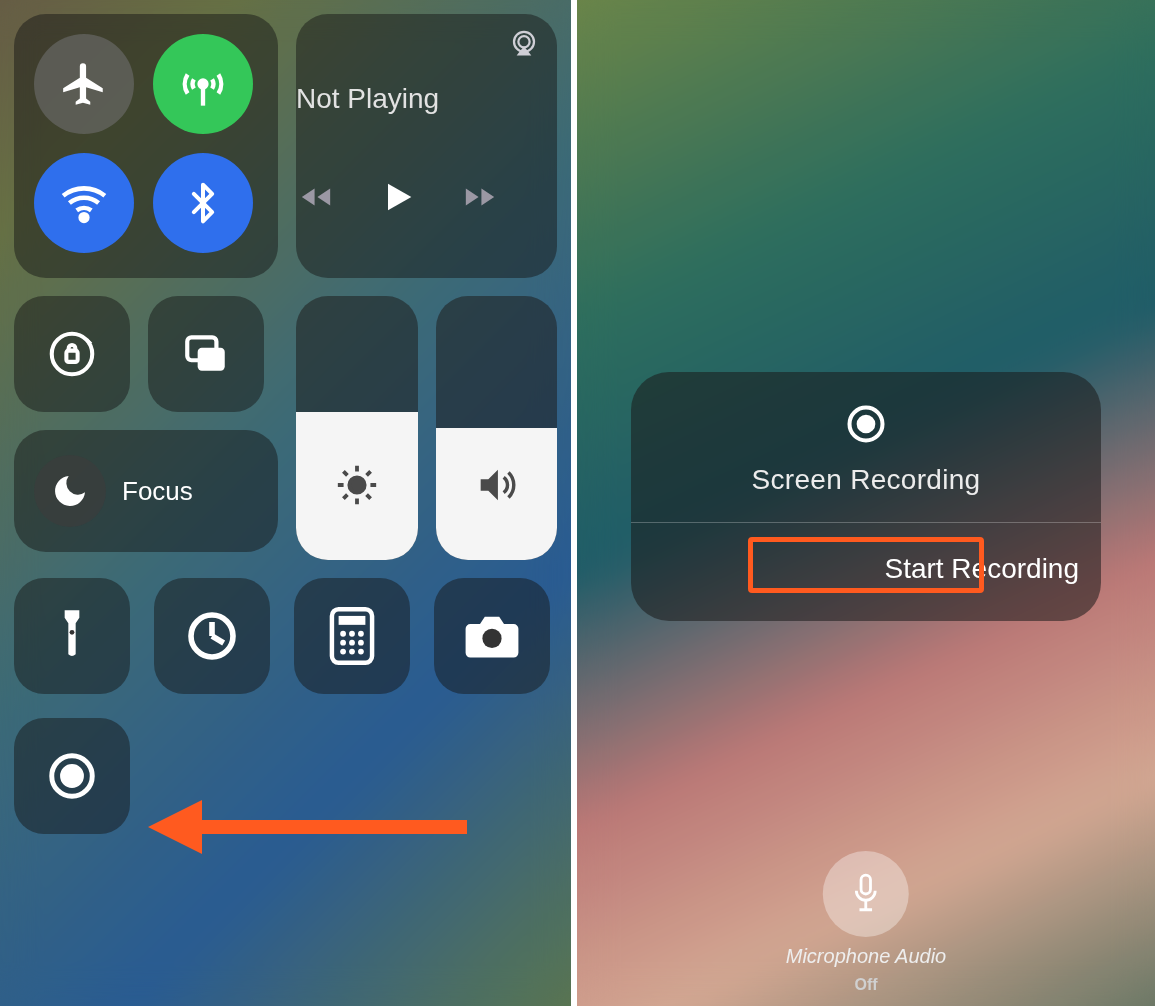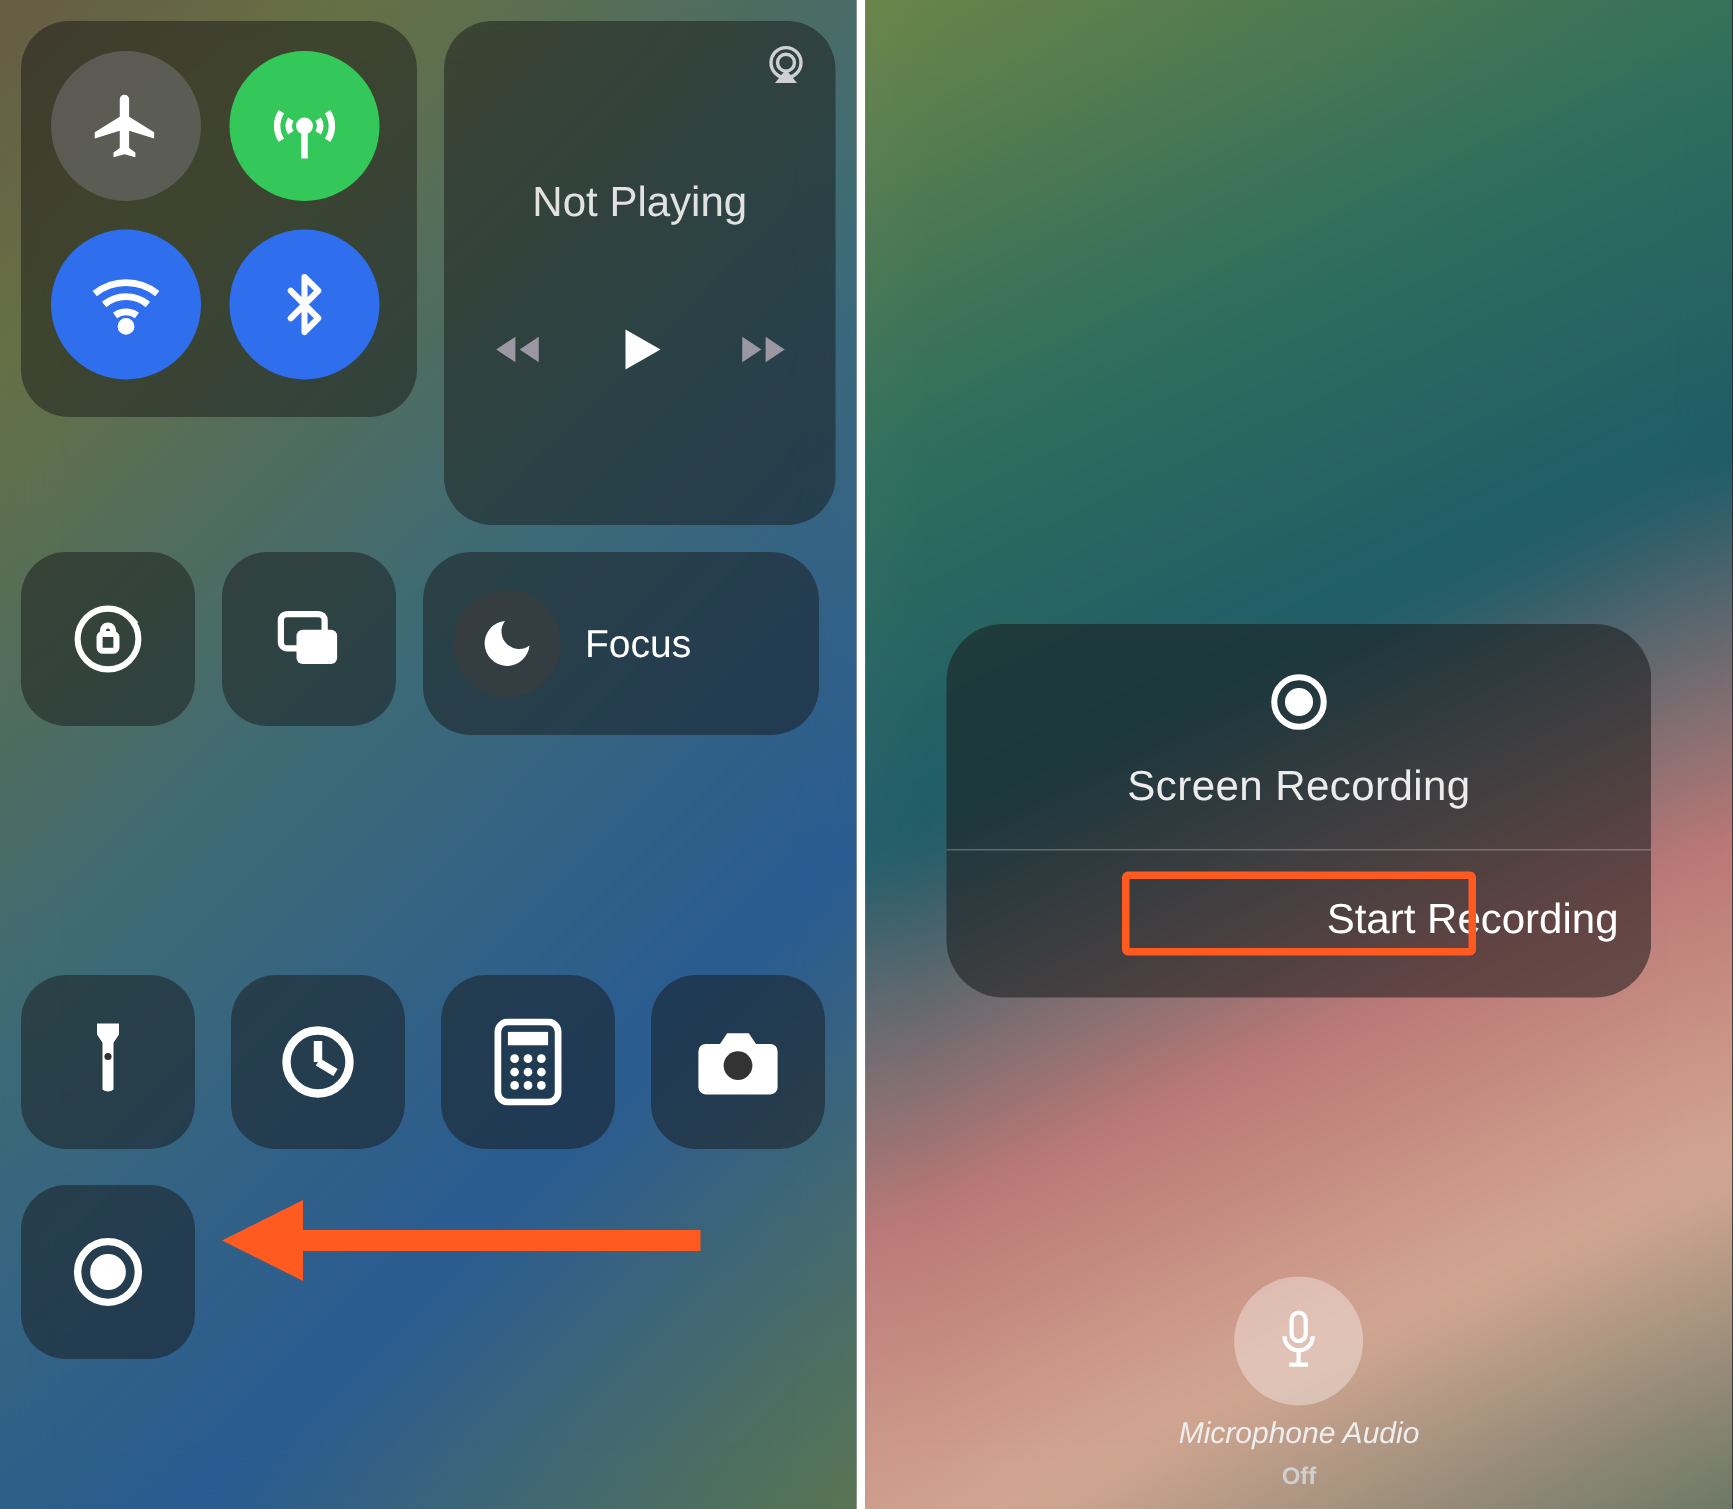--- a/index.html
+++ b/index.html
@@ -39,21 +39,21 @@
   .circ-btn {
     width: 100px; height:100px; border-radius:50%;
     display:flex; align-items:center; justify-content:center;
     background: rgba(110,110,110,0.6);
     font-size:42px; color:#fff;
   }
   .circ-btn.green { background:#34c759; }
   .circ-btn.blue  { background:#2f6fed; }
 
   
-  .media { flex:1; height:336px; display:flex; flex-direction:column; align-items:center; justify-content:center; gap:60px; }
+  .media { flex:1; height:264px; display:flex; flex-direction:column; align-items:flex-start; justify-content:center; gap:60px; }
   .airplay-corner { position:absolute; top:14px; right:18px; }
   .np-text { font-size:28px; color:#e2e2e2; font-weight:400; margin-top:10px;}
   .media-controls { display:flex; gap:42px; align-items:center; color:#9b98a4; }
   .media-controls svg.play { color:#fff; }
 
   
   .small { width:122px; height:122px; display:flex; align-items:center; justify-content:center; }
   .vslider { width:122px; height:264px; background:rgba(30,30,30,0.55); border-radius:32px; position:relative; overflow:hidden; display:flex; align-items:flex-end; }
   .vslider .fill { width:100%; background:#f5f5f5; display:flex; align-items:center; justify-content:center; }
   .brightness .fill { height:56%; }
@@ -71,21 +71,20 @@
   
   .arrow-annot { position:absolute; left:142px; top:792px; z-index:5; }
 
   
   .popup {
     position:absolute; left:54px; right:54px; top:372px;
     background:rgba(25,25,25,0.55);
     border-radius:38px;
     color:#ececec;
     overflow:hidden;
-    margin-top:44px;
   }
   .popup-top { padding:30px 0 26px; display:flex; flex-direction:column; align-items:center; gap:18px; border-bottom:1px solid rgba(255,255,255,0.25); }
   .popup-title { font-size:28px; letter-spacing:0.3px; }
   .popup-btn-wrap { padding:20px 0 26px; text-align:right; position:relative; }
   .popup-btn { font-size:28px; color:#fff; display:inline-block; padding:10px 22px; }
   .highlight-box { position:absolute; border:5px solid #ff5a1f; border-radius:4px; left:50%; transform:translateX(-50%); top:14px; width:236px; height:56px; pointer-events:none; }
 
   .mic {
     position:absolute; left:50%; transform:translateX(-50%); bottom:12px;
     display:flex; flex-direction:column; align-items:center; gap:8px; color:#eee;
@@ -161,21 +160,21 @@
           <span>
             <svg width="40" height="34" viewBox="0 0 24 24" fill="#9b98a4">
                 <path d="M2 6l9 6-9 6V6zm11 0l9 6-9 6V6z"></path>
               </svg>
           </span>
         </div>
       </div>
     </div>
 
     <div class="row">
-      <div style="display:flex;flex-direction:row;gap:18px">
+      <div style="display:flex;flex-direction:column;gap:18px">
         <div class="row">
           <div class="sq tile small">
             <svg width="54" height="54" viewBox="0 0 24 24" fill="none" stroke="#fff" stroke-width="1.8">
                 <circle cx="12" cy="12" r="9"></circle>
                 <path d="M19 5l2 2-2 1" fill="#fff" stroke="none"></path>
                 <rect x="9.5" y="10.5" width="5" height="5" rx="1" fill="none"></rect>
                 <path d="M10.5 10.5v-1a1.5 1.5 0 0 1 3 0v1"></path>
               </svg>
           </div>
           <div class="sq tile small">

